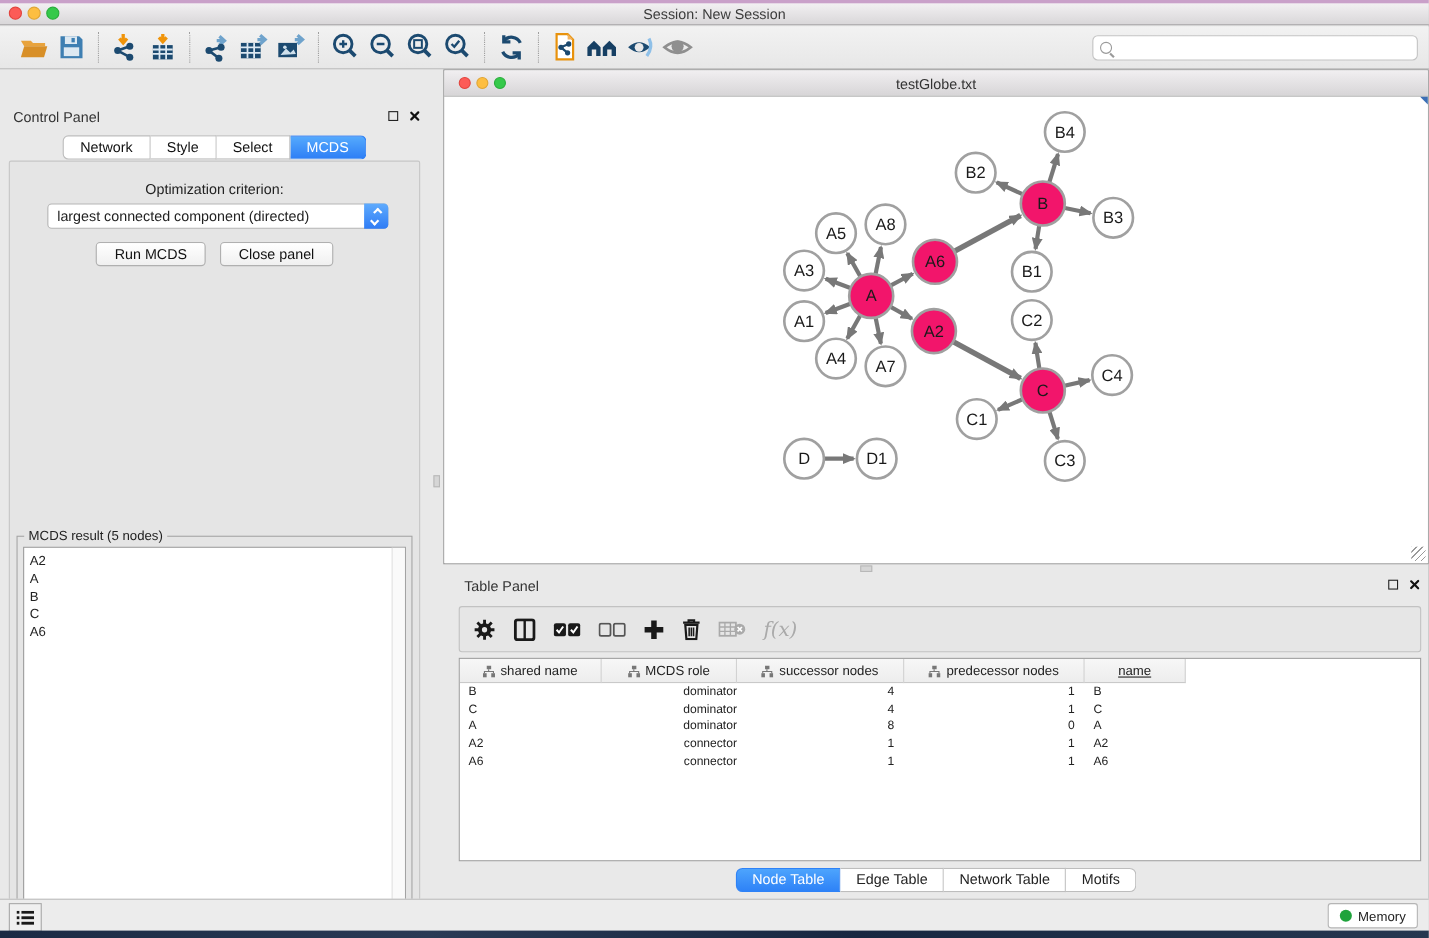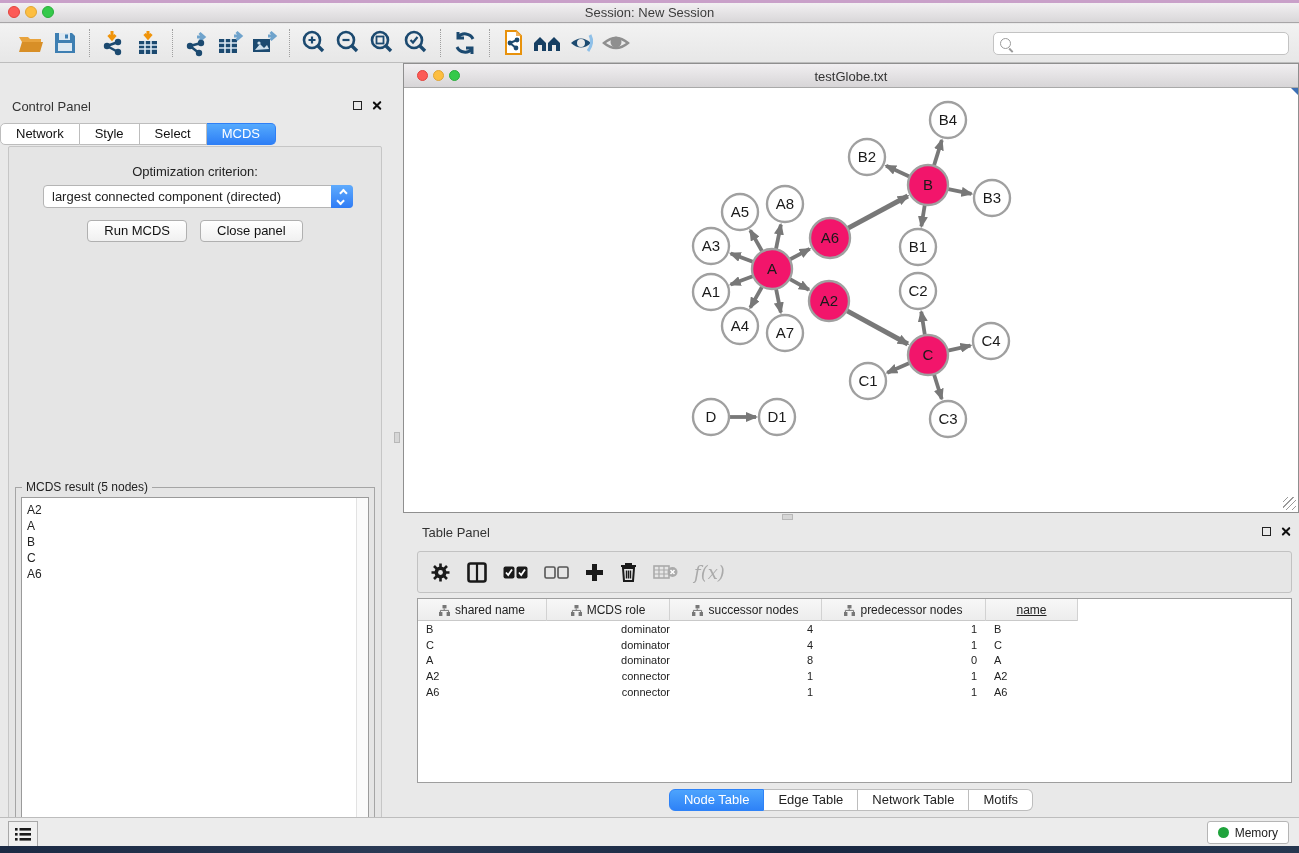--- a/index.html
+++ b/index.html
@@ -32,21 +32,21 @@
   .searchbox input { border:none; outline:none; flex:1; height:18px; margin-left:5px; font-size:12px; background:transparent;}
   
   .cpanel { position:absolute; left:0; top:63px; width:390px; height:747px;margin-top:28px; }
   .panel-title { position:absolute; left:12px; top:8px; font-size:13px; color:#333; }
   .win-icons { position:absolute; right:8px; top:9px; display:flex; gap:9px; align-items:center;}
   .float-ic { width:9px; height:9px; border:1.5px solid #222; }
   .close-ic { width:11px; height:11px; position:relative; }
   .close-ic:before,.close-ic:after { content:""; position:absolute; left:5px; top:0;
     width:2.4px; height:11px; background:#111; border-radius:1px;}
   .close-ic:before { transform:rotate(45deg);} .close-ic:after { transform:rotate(-45deg);}
-  .seg-tabs { position:absolute; top:32px; left:0; right:0; display:flex; }
+  .seg-tabs { position:absolute; top:32px; left:0; right:0; display:flex; justify-content:center; }
   .seg { height:22px; line-height:20px; padding:0 15px; font-size:13px; background:#fff;
     border:1px solid #BDBDBD; border-left:none; color:#111; }
   .seg:first-child { border-left:1px solid #BDBDBD; border-radius:5px 0 0 5px; }
   .seg:last-child { border-radius:0 5px 5px 0; }
   .seg.active { background:linear-gradient(#55AAFD,#2E7FF6); border-color:#2E7FF6; color:#fff; }
   .cp-box { position:absolute; left:8px; top:55px; width:374px; height:685px;
     background:#E5E5E5; border:1px solid #C6C6C6; border-radius:2px; }
   .opt-label { position:absolute; top:17px; left:0; right:0; text-align:center; font-size:13px; }
   .dropdown { position:absolute; top:38px; left:34px; width:310px; height:23px; background:#fff;
     border:1px solid #B5B5B5; border-radius:4px; display:flex; align-items:center; }
@@ -65,21 +65,21 @@
   .resultlist { position:absolute; left:5px; top:9px; right:5px; bottom:5px; background:#fff;
     border:1px solid #9A9A9A; font-size:12px; padding:4px 0 0 5px; line-height:16px; }
   .resultlist .scroll { position:absolute; right:0; top:0; bottom:0; width:12px; background:#FAFAFA; border-left:1px solid #E2E2E2;}
   
   .netwin { position:absolute; left:403px; top:63px; width:896px; height:450px;
     border:1px solid #8F8F8F; background:#fff; }
   .net-titlebar { height:24px; background:linear-gradient(#F1EFF1,#D7D5D7); border-bottom:1px solid #A9A9A9; position:relative;}
   .net-titlebar .tl { top:6px; width:11px; height:11px; }
   .net-titlebar .tl.red{left:13px;} .net-titlebar .tl.yellow{left:29px;} .net-titlebar .tl.green{left:45px;}
   .net-titlebar .title { position:absolute; left:0; right:0; top:5px; text-align:center; font-size:13px; color:#333;}
-  .net-canvas { position:absolute; left:0; top:24px; right:0; bottom:0; background:#fff; }
+  .net-canvas { position:absolute; left:0; top:24px; right:0; bottom:0; background:#fff;padding-left:20px; }
   .corner-mark { position:absolute; right:0; top:24px; width:0; height:0;
     border-left:7px solid transparent; border-top:7px solid #3B6FB5; }
   .resize-grip { position:absolute; right:2px; bottom:2px; width:13px; height:13px;
     background:repeating-linear-gradient(135deg, transparent 0 3px, #9A9A9A 3px 4px); }
   .vsplit-handle { position:absolute; left:394px; top:432px; width:6px; height:11px; background:#D6D6D6; border:1px solid #B8B8B8;}
   .hsplit-handle { position:absolute; left:782px; top:514px; width:11px; height:6px; background:#D6D6D6; border:1px solid #B8B8B8;}
   
   .tpanel { position:absolute; left:403px; top:520px; width:896px; height:297px; }
   .tp-toolbar { position:absolute; left:14px; top:31px; right:7px; height:42px; background:#E6E6E6;
     border:1px solid #C2C2C2; border-radius:3px; display:flex; align-items:center; padding-left:12px; gap:16px;}

